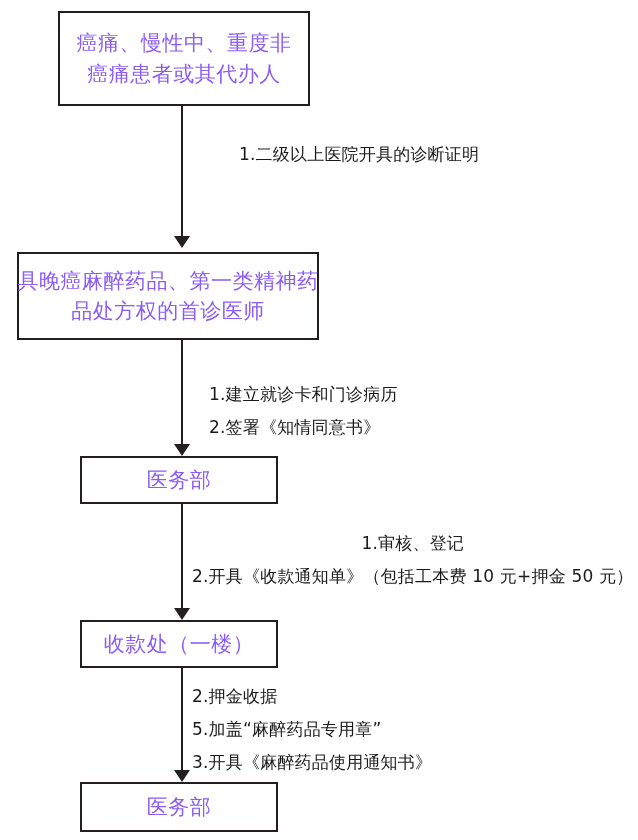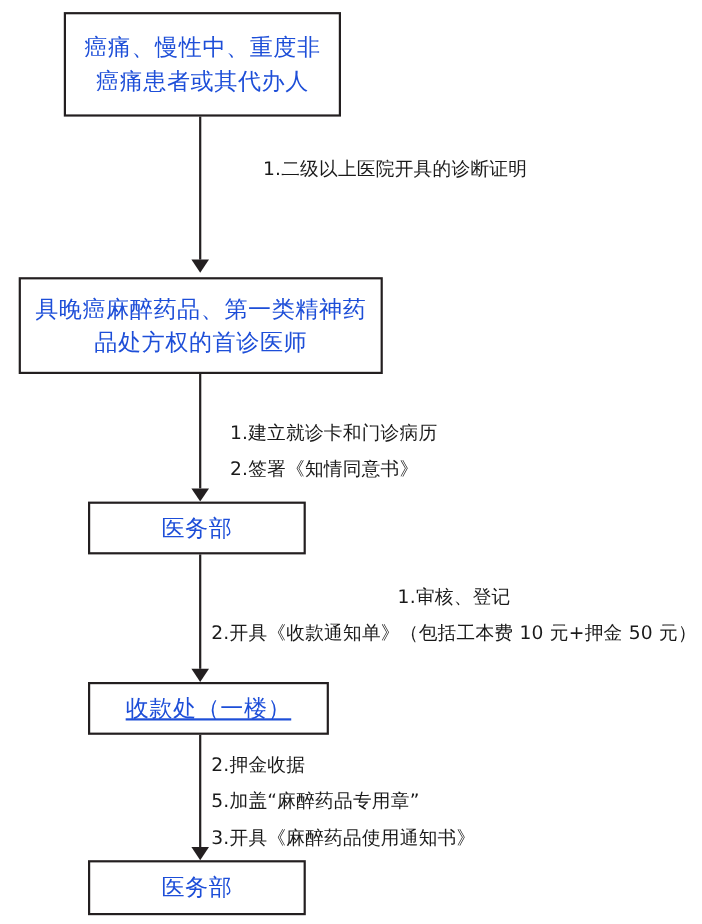--- a/index.html
+++ b/index.html
@@ -26,32 +26,32 @@
     box-sizing: border-box;
     border: 2px solid #231f20;
     background: #ffffff;
     display: flex;
     flex-direction: column;
     align-items: center;
     justify-content: center;
     text-align: center;
     line-height: 1.45;
     font-size: 21px;
-    color: #1d4ed8;
+    color: #8b5cf6;
     letter-spacing: 0.5px;
   }
   .node .line {
     display: block;
     white-space: nowrap;
   }
 
   .node-applicant { left: 58px;  top: 11px;  width: 252px; height: 95px; }
-  .node-doctor    { left: 17px;  top: 252px; width: 331px; height: 88px; }
+  .node-doctor    { left: 17px;  top: 252px; width: 302px; height: 88px; }
   .node-medaff-1  { left: 80px;  top: 456px; width: 198px; height: 48px; }
-  .node-cashier   { left: 80px;  top: 620px; width: 219px; height: 48px; text-decoration: underline; }
+  .node-cashier   { left: 80px;  top: 620px; width: 198px; height: 48px; }
   .node-medaff-2  { left: 80px;  top: 782px; width: 198px; height: 50px; }
 
   
   .conn {
     position: absolute;
     width: 2px;
     background: #231f20;
     left: 181px;
   }
   .arrowhead {

